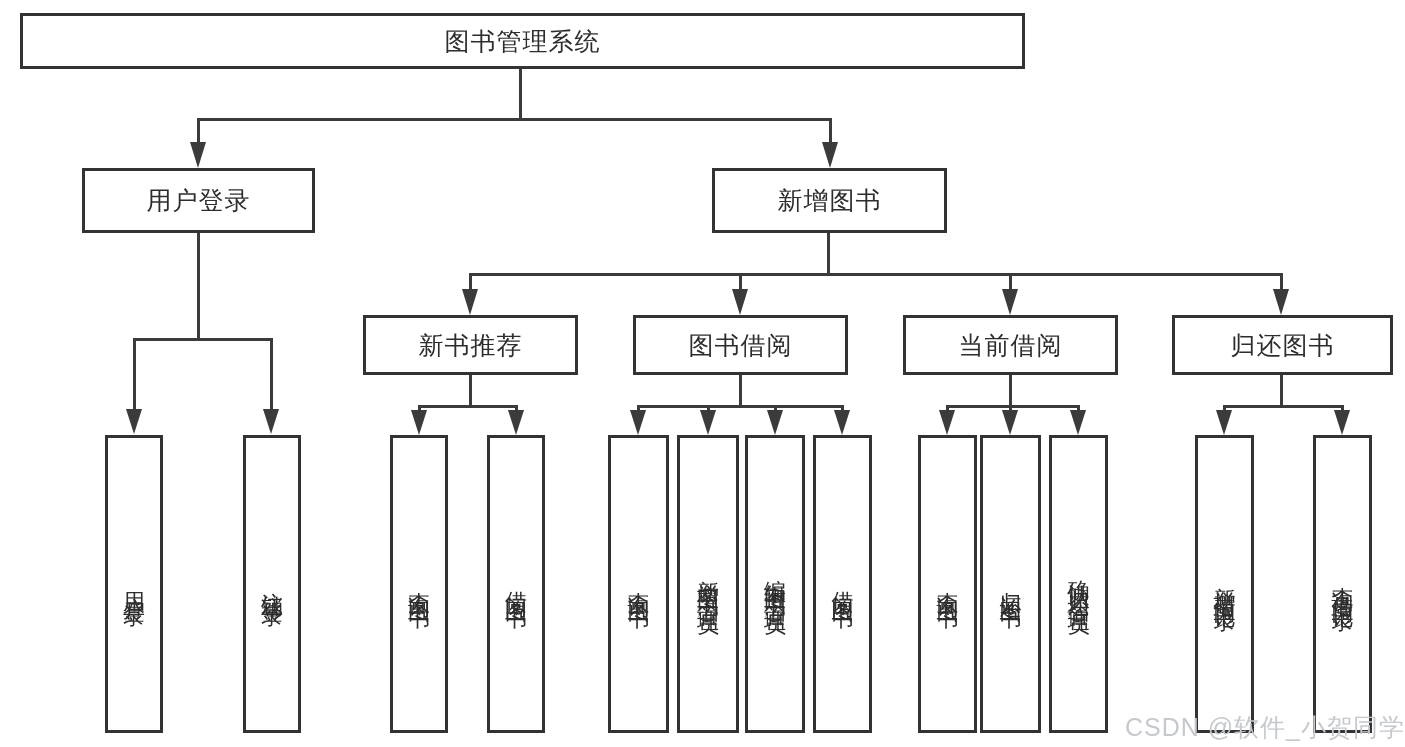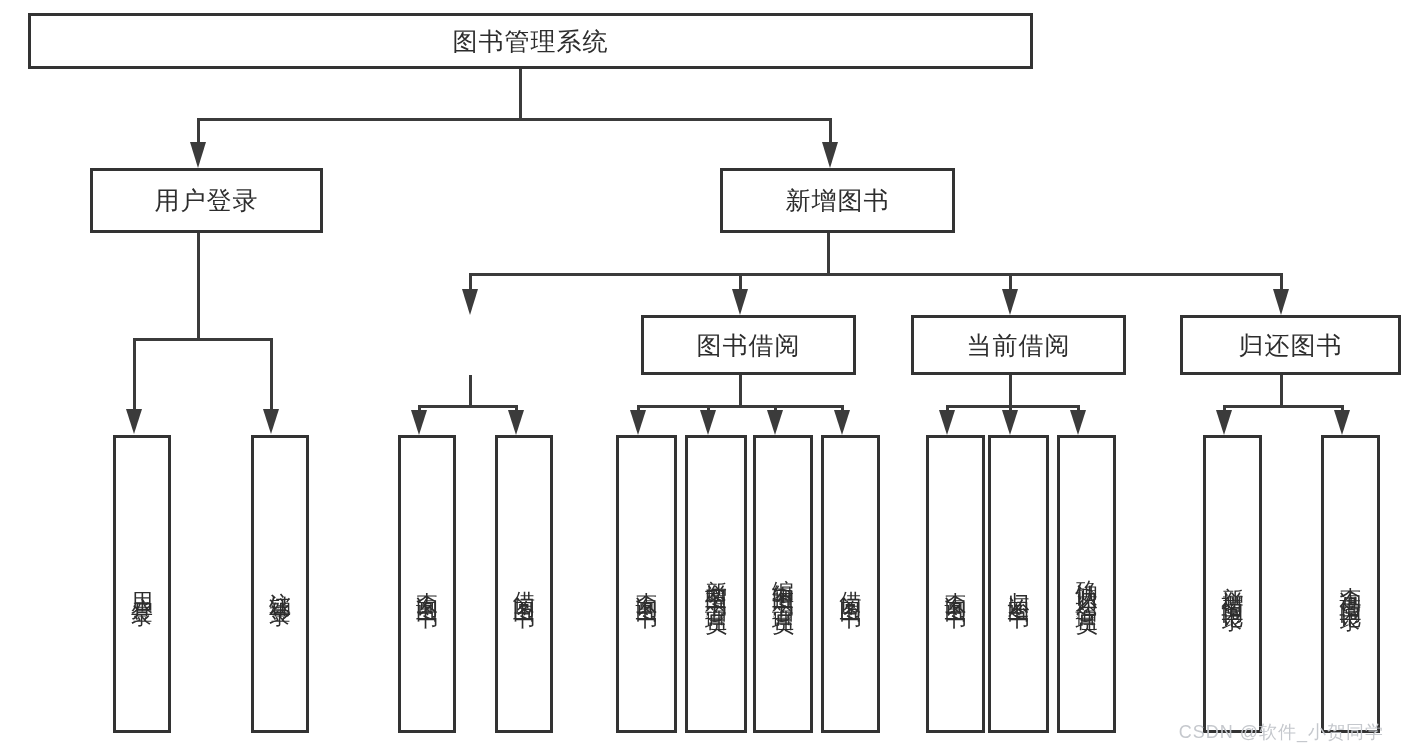--- a/index.html
+++ b/index.html
@@ -15,21 +15,20 @@
     background:#ffffff;
     overflow:hidden;
   }
   .box{
     position:absolute;
     box-sizing:border-box;
     border:3px solid var(--border);
     background:#ffffff;
     display:flex;align-items:center;justify-content:center;
     color:var(--text);
-    margin-left:8px;
   }
   .hbox{font-size:25px;letter-spacing:1px;}
   .leaf{font-size:22px;}
   .leaf .vtext{
     writing-mode:vertical-rl;
     text-orientation:mixed;
     letter-spacing:5px;
     line-height:1;
     color:var(--text);
   }
@@ -37,22 +36,22 @@
   .hline{position:absolute;height:3px;background:var(--line);}
   .arrow{
     position:absolute;width:0;height:0;
     border-left:8px solid transparent;
     border-right:8px solid transparent;
     border-top:25px solid var(--line);
   }
   .arrow.big{border-top-width:26px;}
   .watermark{
     position:absolute;
-    right:21px;bottom:3px;
-    font-size:18px;
+    right:0;bottom:3px;
+    font-size:25px;
     color:#c5c8cd;
     letter-spacing:1px;
     z-index:5;
     white-space:nowrap;
   }
 </style>
 </head>
 <body>
 
 <div class="canvas">
@@ -62,20 +61,23 @@
   </div>
 
   <div class="box hbox" style="left:82px;top:168px;width:233px;height:65px;">
     <span>用户登录</span>
   </div>
 
   <div class="box hbox" style="left:712px;top:168px;width:235px;height:65px;">
     <span>新增图书</span>
   </div>
 
+  <div class="box hbox" style="left:363px;top:315px;width:215px;height:60px;">
+    <span>新书推荐</span>
+  </div>
 
   <div class="box hbox" style="left:633px;top:315px;width:215px;height:60px;">
     <span>图书借阅</span>
   </div>
 
   <div class="box hbox" style="left:903px;top:315px;width:215px;height:60px;">
     <span>当前借阅</span>
   </div>
 
   <div class="box hbox" style="left:1172px;top:315px;width:221px;height:60px;">

